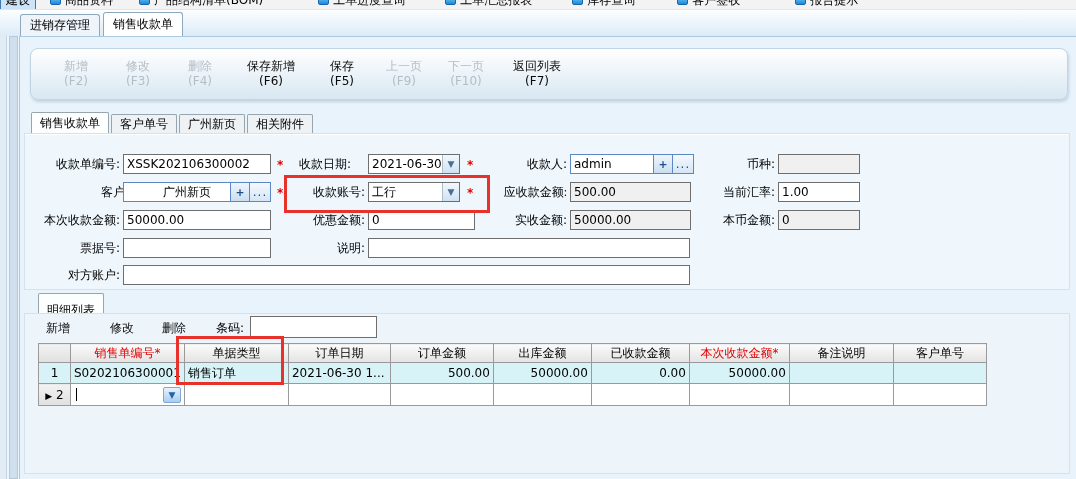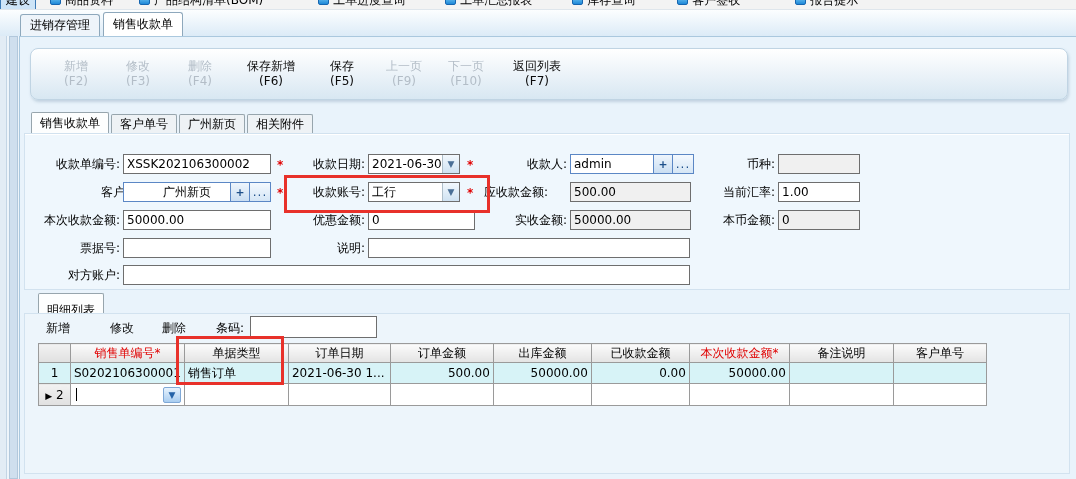--- a/index.html
+++ b/index.html
@@ -186,21 +186,21 @@
   <div class="ftab">
       <span>相关附件</span>
     </div>
 </div>
 <div class="tabpage"></div>
 
 <div class="lbl" style="left:10px;top:154px;width:110px;">收款单编号:</div>
 <div class="inp" style="left:123px;top:154px;width:148px;">XSSK202106300002</div>
 <div class="star" style="left:277px;top:154px;">*</div>
 
-<div class="lbl" style="left:285px;top:154px;width:80px;">收款日期:</div>
+<div class="lbl" style="left:285px;top:154px;width:80px;text-align:center;">收款日期:</div>
 <div class="combo" style="left:368px;top:154px;width:92px;">
   <span class="ctext">2021-06-30 15:</span>
   <span class="carrow">▼</span>
 </div>
 <div class="star" style="left:467px;top:154px;">*</div>
 
 <div class="lbl" style="left:487px;top:154px;width:80px;">收款人:</div>
 <div class="lookup" style="left:570px;top:154px;width:124px;">
   <span class="ltext">admin</span>
   <span class="plus">＋</span>
@@ -218,21 +218,21 @@
 </div>
 <div class="star" style="left:277px;top:182px;">*</div>
 
 <div class="lbl" style="left:285px;top:182px;width:80px;">收款账号:</div>
 <div class="combo" style="left:368px;top:182px;width:92px;">
   <span class="ctext">工行</span>
   <span class="carrow">▼</span>
 </div>
 <div class="star" style="left:467px;top:182px;">*</div>
 
-<div class="lbl" style="left:468px;top:182px;width:80px;">应收款金额:</div>
+<div class="lbl" style="left:487px;top:182px;width:80px;font-family:Liberation Serif, serif;">应收款金额:</div>
 <div class="inp ro" style="left:570px;top:182px;width:121px;">500.00</div>
 
 <div class="lbl" style="left:690px;top:182px;width:85px;">当前汇率:</div>
 <div class="inp" style="left:778px;top:182px;width:82px;">1.00</div>
 
 <div class="lbl" style="left:10px;top:210px;width:110px;">本次收款金额:</div>
 <div class="inp" style="left:123px;top:210px;width:148px;">50000.00</div>
 
 <div class="lbl" style="left:285px;top:210px;width:80px;">优惠金额:</div>
 <div class="inp" style="left:368px;top:210px;width:107px;">0</div>

